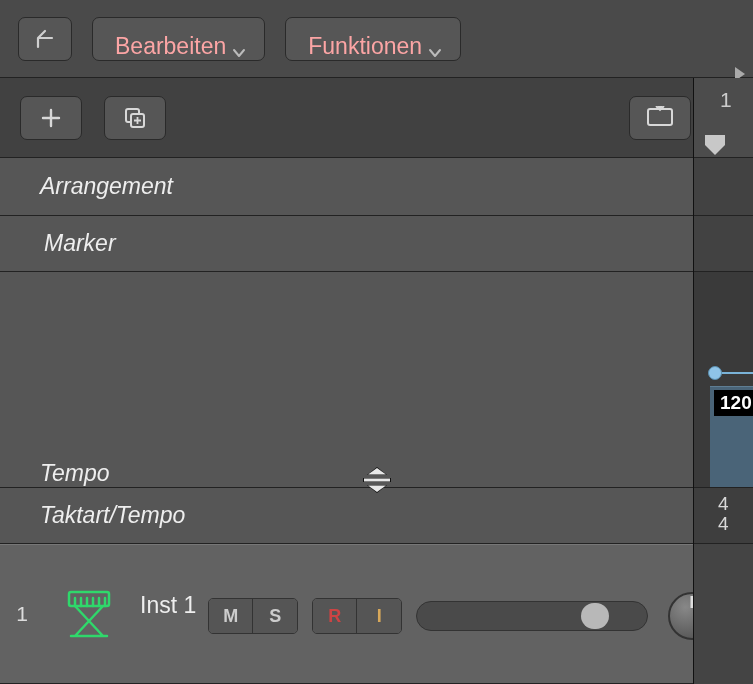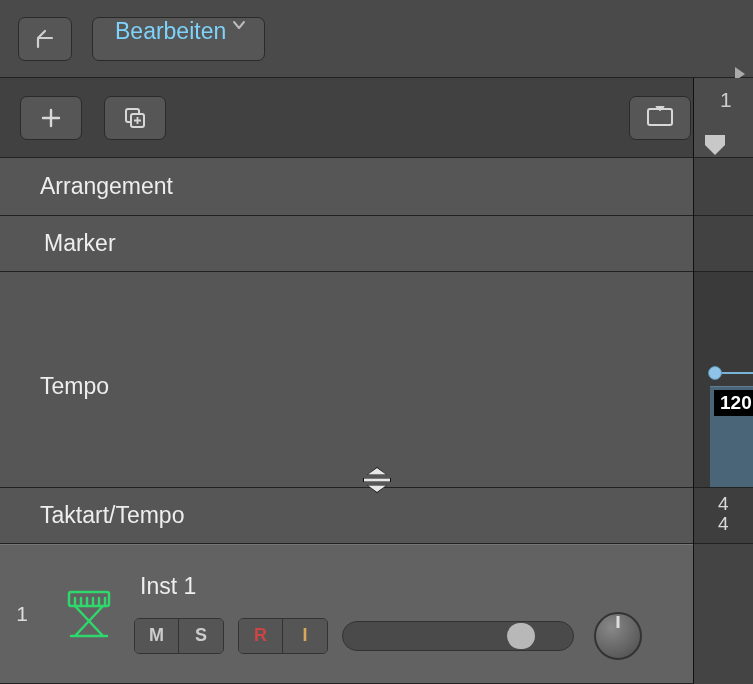--- a/index.html
+++ b/index.html
@@ -1,30 +1,30 @@
 <!DOCTYPE html>
 <html><head>
   <meta charset="utf-8">
   <style>
     * { margin: 0; padding: 0; box-sizing: border-box; font-family: -apple-system, BlinkMacSystemFont, "Helvetica Neue", sans-serif; }
     body { background: #3a3a3a; width: 753px; height: 684px; overflow: hidden; user-select: none; }
 
     .toolbar { height: 78px; background: #4a4a4a; display: flex; align-items: center; padding: 0 18px; gap: 20px; border-bottom: 1px solid #222; }
     .tb-back { width: 54px; height: 44px; background: #565656; border: 1px solid #2a2a2a; border-radius: 7px; display: flex; align-items: center; justify-content: center; }
-    .tb-menu { height: 44px; background: #565656; border: 1px solid #2a2a2a; border-radius: 7px; display: flex; align-items: flex-start; padding: 0 18px 0 22px; gap: 6px; color: #7dd3fc; font-size: 23px; }
+    .tb-menu { height: 44px; background: #565656; border: 1px solid #2a2a2a; border-radius: 7px; display: flex; align-items: flex-end; padding: 0 18px 0 22px; gap: 6px; color: #fca5a5; font-size: 23px; }
     .chevron-d { width: 14px; height: 14px; }
 
     .subtoolbar { height: 80px; background: #414141; display: flex; align-items: center; padding: 0 20px; gap: 22px; position: relative; border-bottom: 1px solid #222; }
     .sq-btn { width: 62px; height: 44px; background: #565656; border: 1px solid #2a2a2a; border-radius: 7px; display: flex; align-items: center; justify-content: center; }
     .sq-btn.catch { position: absolute; right: 62px; }
 
-    .global-lane { background: #565656; border-bottom: 1px solid #222; display: flex; align-items: center; padding: 0 18px 0 40px; justify-content: space-between; color: #eee; font-size: 23px; position: relative; }
+    .global-lane { background: #565656; border-bottom: 1px solid #222; display: flex; align-items: center; padding: 0 18px 0 40px; justify-content: space-between; color: #eee; font-size: 23px; position: relative; font-style: italic; }
     .lane-arr { height: 58px; }
     .lane-mrk { height: 56px; padding-left: 44px; }
-    .lane-tempo { height: 216px; align-items: center; padding-top: 14px; }
+    .lane-tempo { height: 216px; align-items: flex-end; padding-top: 14px; }
     .lane-sig { height: 56px; }
     .plus-circle { width: 26px; height: 26px; border-radius: 50%; background: #e8e8e8; display: flex; align-items: center; justify-content: center; color: #444; font-size: 22px; font-weight: 400; line-height: 1; }
     .tempo-vals { position: absolute; right: 18px; top: 10px; bottom: 0; display: flex; flex-direction: column; justify-content: space-between; align-items: flex-end; color: #bfbfbf; font-size: 21px; padding-bottom: 14px; }
     .resize-handle { position: absolute; left: 50%; bottom: -8px; transform: translateX(-50%); z-index: 5; }
 
     .ruler-area { position: absolute; top: 78px; right: 0; width: 60px; height: 606px; background: #444; border-left: 1px solid #111; }
     .ruler-top { height: 80px; background: #4c4c4c; border-bottom: 1px solid #222; position: relative; }
     .ruler-num { position: absolute; top: 10px; left: 26px; color: #ccc; font-size: 21px; }
     .playhead { position: absolute; top: 54px; left: 8px; }
     .r-lane { border-bottom: 1px solid #222; position: relative; }
@@ -35,21 +35,21 @@
     .tempo-dot { position: absolute; top: 94px; left: 14px; width: 14px; height: 14px; border-radius: 50%; background: #8fc4e8; border: 1px solid #5a8fb0; }
     .tempo-line { position: absolute; top: 100px; left: 20px; right: 0; height: 2px; background: #7ab3d8; }
     .tempo-region { position: absolute; top: 114px; left: 16px; right: 0; bottom: 0; background: #4a6478; border-top: 1px solid #5f7e94; }
     .tempo-badge { position: absolute; top: 118px; left: 20px; background: #000; color: #fff; font-size: 19px; font-weight: 600; padding: 2px 6px; }
     .sig-text { position: absolute; top: 6px; left: 24px; color: #d8d8d8; font-size: 19px; line-height: 20px; text-align: center; }
     .ruler-scroll-arrow { position: absolute; top: -15px; right: 2px; }
 
     .track-row { height: 140px; background: #626262; display: flex; align-items: center; border-bottom: 1px solid #222; position: relative; border-top: 1px solid #777; }
     .track-num { width: 44px; text-align: center; color: #ddd; font-size: 21px; }
     .track-icon { width: 90px; display: flex; align-items: center; justify-content: center; }
-    .track-body { flex: 1; display: flex; flex-direction: column; gap: 12px; padding-top: 4px; }
+    .track-body { flex: 1; display: flex; flex-direction: row; gap: 12px; padding-top: 4px; }
     .track-name { color: #eee; font-size: 23px; padding-left: 6px; }
     .track-controls { display: flex; align-items: center; gap: 14px; }
     .ms-group { display: inline-flex; border: 1px solid #333; border-radius: 5px; overflow: hidden; }
     .ms-btn { width: 44px; height: 34px; background: #555; color: #ccc; font-size: 18px; font-weight: 600; display: flex; align-items: center; justify-content: center; border-right: 1px solid #333; }
     .ms-btn:last-child { border-right: none; }
     .ms-btn.r { color: #c44; }
     .ms-btn.i { color: #d8a85a; }
     .vol-slider { width: 232px; height: 30px; background: #4a4a4a; border: 1px solid #333; border-radius: 15px; position: relative; }
     .vol-thumb { position: absolute; top: 1px; left: 164px; width: 28px; height: 26px; background: #b8b8b8; border-radius: 14px; }
     .pan-knob { width: 48px; height: 48px; border-radius: 50%; background: radial-gradient(circle at 35% 30%, #888, #4a4a4a); border: 2px solid #333; position: relative; margin-left: 6px; }
@@ -59,20 +59,26 @@
 <body>
 
 <div class="toolbar">
   <div class="tb-back">
     <svg width="26" height="26" viewBox="0 0 26 26">
         <path d="M13 5 L6 12 L20 12 M6 12 L6 21" stroke="#d0d0d0" stroke-width="2.2" fill="none" stroke-linecap="round" stroke-linejoin="round"></path>
       </svg>
   </div>
   <div class="tb-menu">
     <span>Bearbeiten</span>
+    <svg class="chevron-d" viewBox="0 0 14 14">
+        <path d="M2 4 L7 10 L12 4" stroke="#bbb" stroke-width="2" fill="none" stroke-linecap="round" stroke-linejoin="round"></path>
+      </svg>
+  </div>
+  <div class="tb-menu">
+    <span>Funktionen</span>
     <svg class="chevron-d" viewBox="0 0 14 14">
         <path d="M2 4 L7 10 L12 4" stroke="#bbb" stroke-width="2" fill="none" stroke-linecap="round" stroke-linejoin="round"></path>
       </svg>
   </div>
 </div>
 
 <div class="subtoolbar">
   <div class="sq-btn">
     <svg width="22" height="22" viewBox="0 0 22 22">
         <path d="M11 3 V19 M3 11 H19" stroke="#d8d8d8" stroke-width="2.4" stroke-linecap="round"></path>

